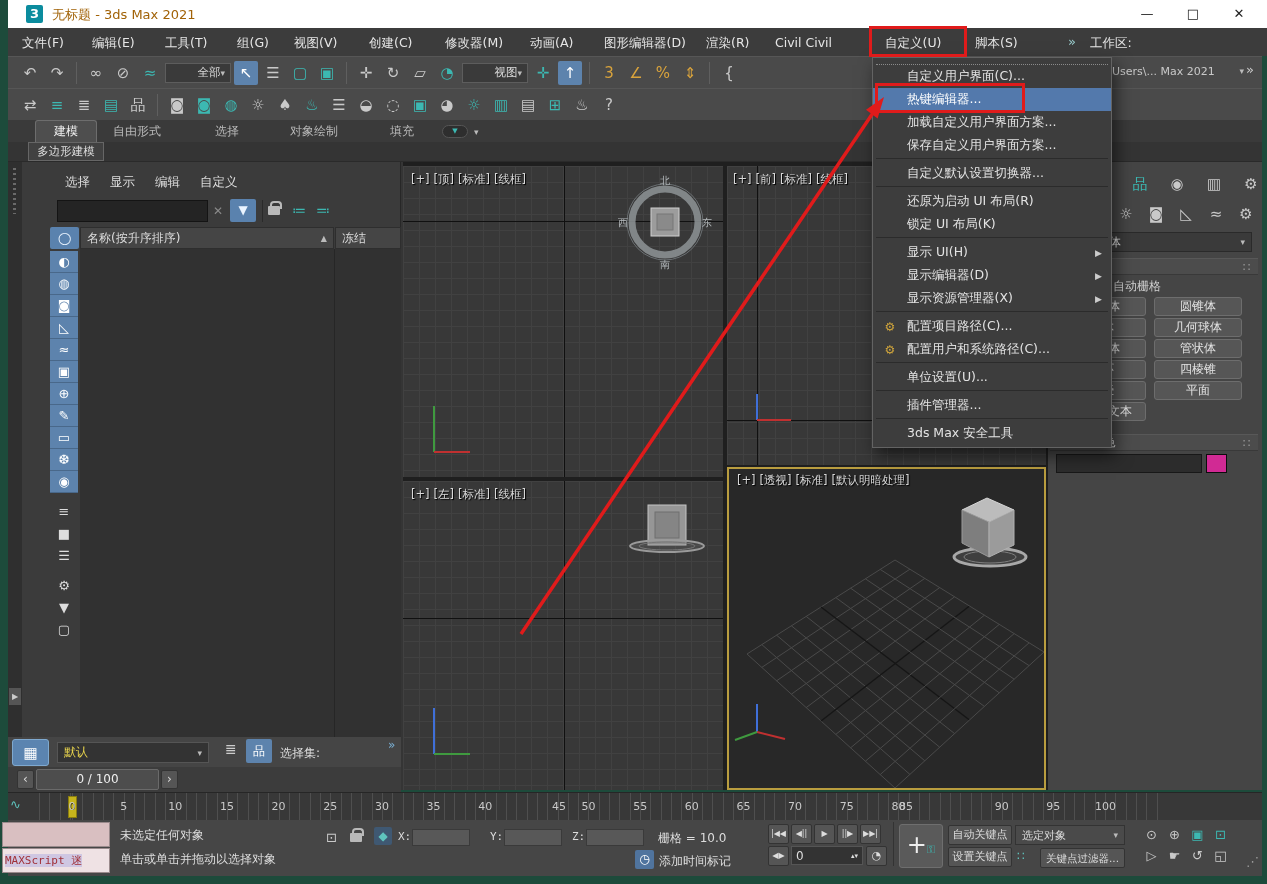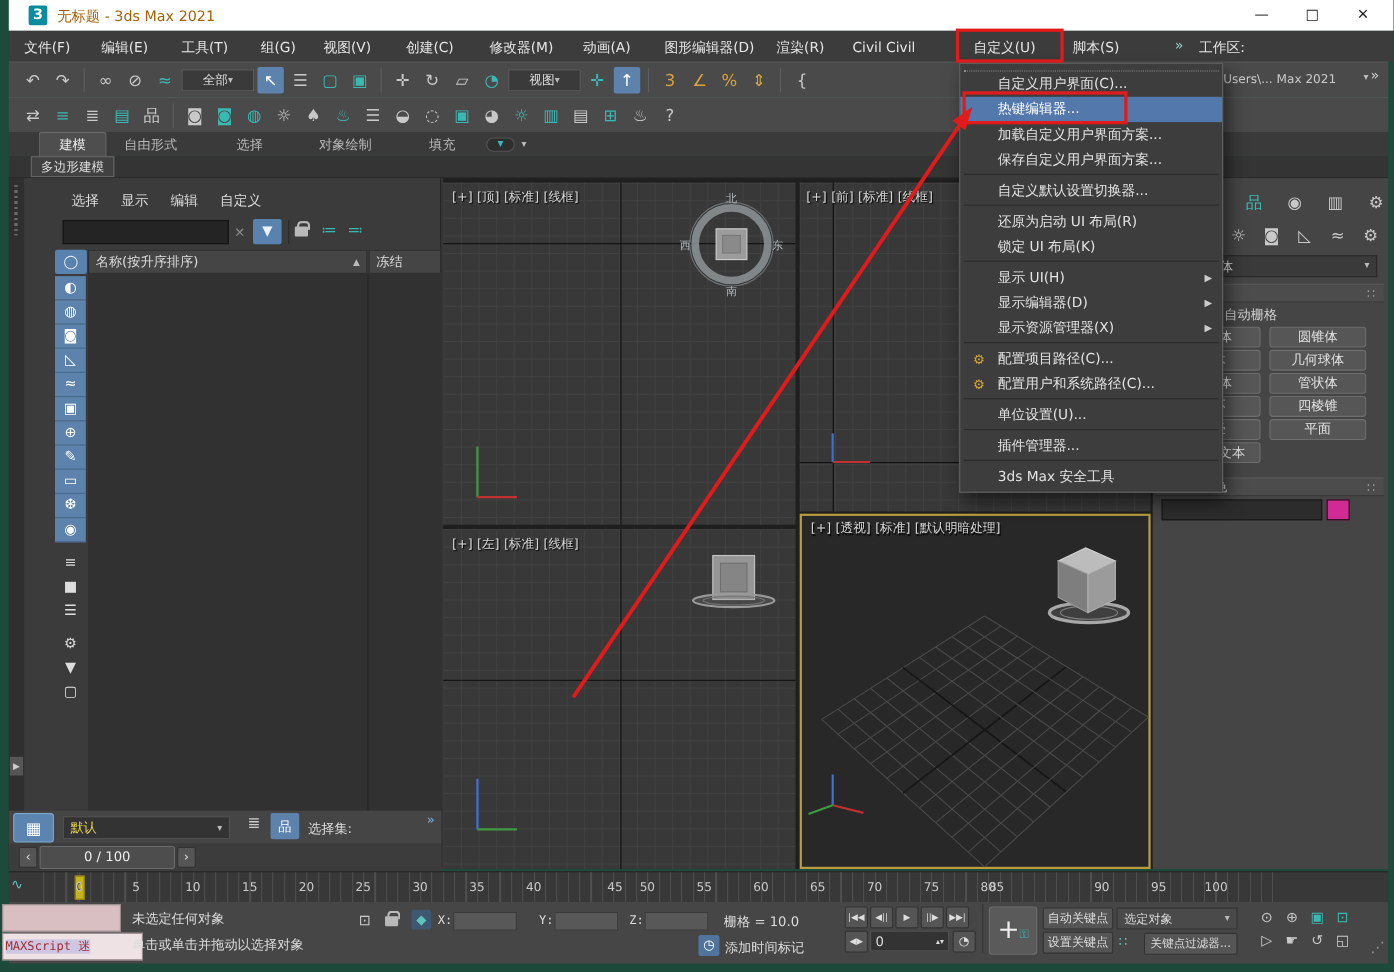--- a/index.html
+++ b/index.html
@@ -20,21 +20,21 @@
     display:flex;align-items:center;justify-content:space-between;padding:0 6px;color:#ddd}
   
   .toolbar{left:8px;width:1254px;height:32px;background:#4a4a4a;display:flex;align-items:center;
     gap:3px;padding-left:10px;border-top:1px solid #565656}
   .tbico{width:24px;height:24px;line-height:24px;text-align:center;color:#c9c9c9;font-size:15px;flex:0 0 auto}
   .tbico.on{background:#5d83ad;border-radius:2px;color:#fff}
   .tbico.teal{color:#3cb8b2}
   .tbico.yellow{color:#d9a33c}
   .tsep{width:1px;height:22px;background:#5f5f5f;margin:0 4px;flex:0 0 auto}
   .tb-dd{width:66px;height:20px;background:#3a3a3a;border:1px solid #5d5d5d;color:#ddd;
-    display:flex;align-items:center;justify-content:center;padding:0 5px;font-size:11.5px;flex:0 0 auto}
+    display:flex;align-items:center;justify-content:flex-end;padding:0 5px;font-size:11.5px;flex:0 0 auto}
   .caret{font-size:9px;color:#bbb}
   
   #ribbon{left:8px;top:120px;width:1254px;height:22px;background:#3a3a3a}
   #ribbon2{left:8px;top:142px;width:1254px;height:20px;background:#343434;border-bottom:1px solid #2a2a2a}
   .rtab{top:3px;font-size:12px;color:#b9b9b9}
   .rtab.active{left:27px;top:0;width:62px;height:22px;background:#4e4e4e;border:1px solid #6d6d6d;
     border-bottom:none;border-radius:3px 3px 0 0;text-align:center;line-height:21px;color:#eee}
   .subtab{left:20px;top:0;width:76px;height:19px;background:#414141;border:1px solid #666;
     text-align:center;line-height:17px;font-size:11.5px;color:#ddd}
   
@@ -465,21 +465,21 @@
         <span class="tnum" style="left: 858.4px;">80</span>
         <span class="tnum" style="left: 866px;">85</span>
         <span class="tnum" style="left: 961.7px;">90</span>
         <span class="tnum" style="left: 1013.35px;">95</span>
         <span class="tnum" style="left: 1065px;">100</span>
       </div>
   </div>
 
   <div id="statusbar" class="abs">
     <div class="abs" style="left:-6px;top:2px;width:108px;height:25px;background:#d9bfc1;border:1px solid #9a8a8c"></div>
-    <div class="abs" style="left:-6px;top:28px;width:128px;height:25px;background:#efe2e4;border:1px solid #9a8a8c;line-height:23px;padding-left:2px">
+    <div class="abs" style="left:-6px;top:28px;width:108px;height:25px;background:#efe2e4;border:1px solid #9a8a8c;line-height:23px;padding-left:2px">
       <span style="background:#cfc7e2;color:#a03038;font-size:11px;font-family:'DejaVu Sans Mono',monospace">MAXScript 迷</span>
     </div>
     <span class="abs" style="left:112px;top:7px">未选定任何对象</span>
     <span class="abs" style="left:112px;top:31px">单击或单击并拖动以选择对象</span>
     <span class="abs navico" style="left:312px;top:7px">⊡</span>
     <span class="abs" style="left:342px;top:11px"><span class="css-lock"></span></span>
     <span class="abs" style="left:366px;top:7px;width:18px;height:18px;background:#3f5872;border-radius:2px;color:#5fc4be;text-align:center;line-height:18px">◆</span>
     <span class="abs" style="left:390px;top:10px;font-family:'DejaVu Sans Mono',monospace;font-size:11px">X:</span>
     <div class="abs fld" style="left:404px;top:9px;width:58px"></div>
     <span class="abs" style="left:482px;top:10px;font-family:'DejaVu Sans Mono',monospace;font-size:11px">Y:</span>

